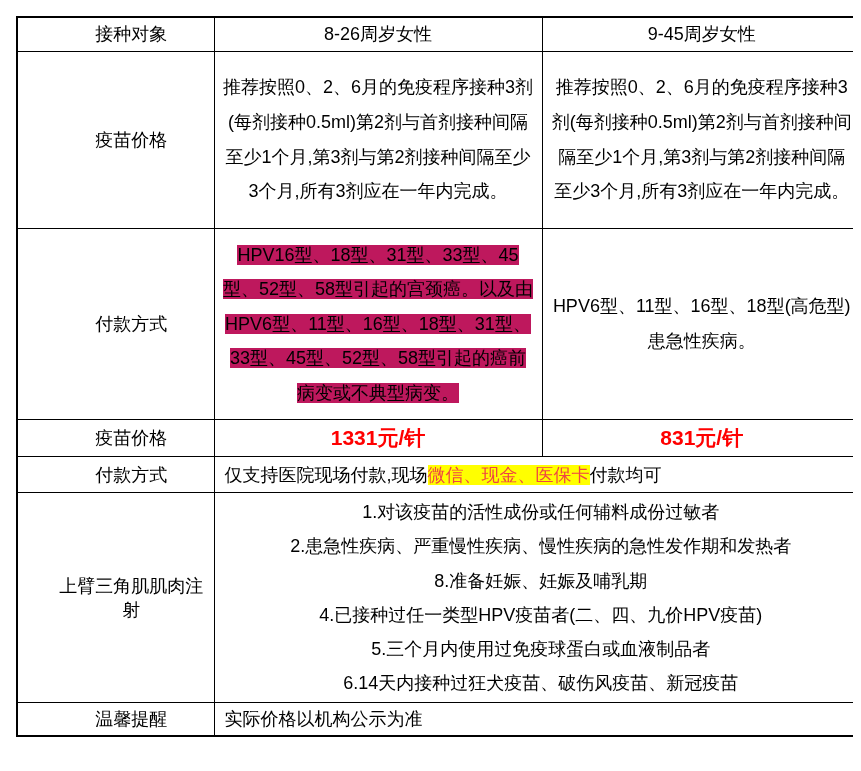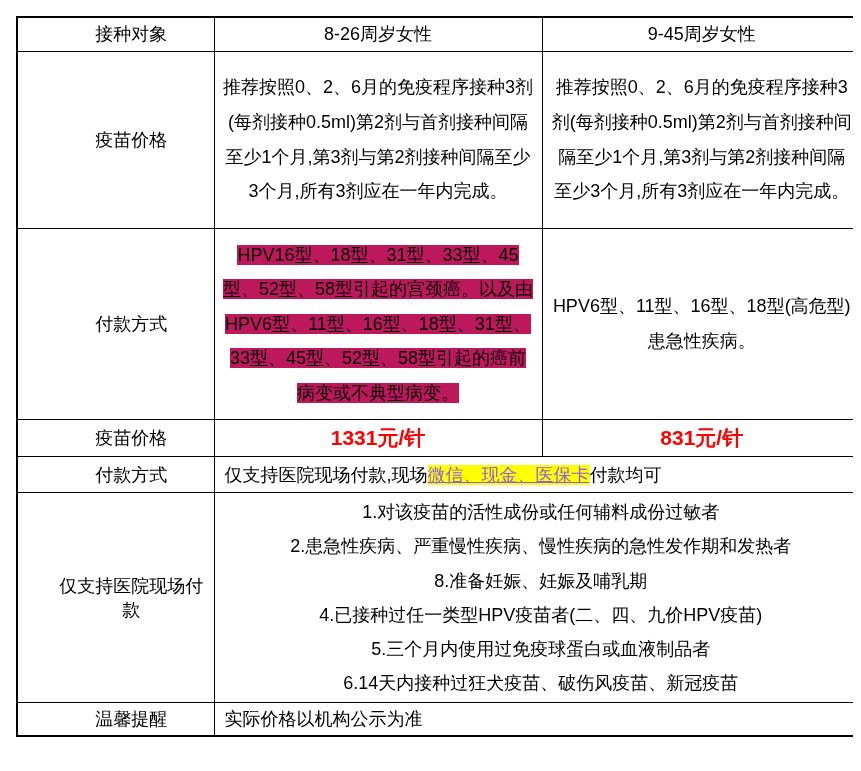--- a/index.html
+++ b/index.html
@@ -50,22 +50,21 @@
     color: #ff0000;
     font-weight: bold;
     font-size: 21px;
   }
   .left-cell {
     text-align: left;
     padding-left: 10px;
   }
   .hl-yellow {
     background: #ffff00;
-    color: #8b5cf6;
-    text-decoration: underline;
+    color: #ef4444;
   }
   .contra-list {
     text-align: center;
     line-height: 1.9;
     padding: 2px 4px 2px 10px;
   }
   .contra-list div { white-space: normal; }
 </style>
 </head>
 <body>
@@ -107,21 +106,21 @@
   </tr>
 
   <tr class="r-payment">
     <td class="row-label">付款方式</td>
     <td class="left-cell" colspan="2">
       <span>仅支持医院现场付款,现场</span><span class="hl-yellow">微信、现金、医保卡</span><span>付款均可</span>
     </td>
   </tr>
 
   <tr class="r-contra">
-    <td class="row-label">仅支持医院现场付款</td>
+    <td class="row-label">上臂三角肌肌肉注射</td>
     <td class="contra-list" colspan="2">
       <div>1.对该疫苗的活性成份或任何辅料成份过敏者</div>
       <div>2.患急性疾病、严重慢性疾病、慢性疾病的急性发作期和发热者</div>
       <div>8.准备妊娠、妊娠及哺乳期</div>
       <div>4.已接种过任一类型HPV疫苗者(二、四、九价HPV疫苗)</div>
       <div>5.三个月内使用过免疫球蛋白或血液制品者</div>
       <div>6.14天内接种过狂犬疫苗、破伤风疫苗、新冠疫苗</div>
     </td>
   </tr>
 

